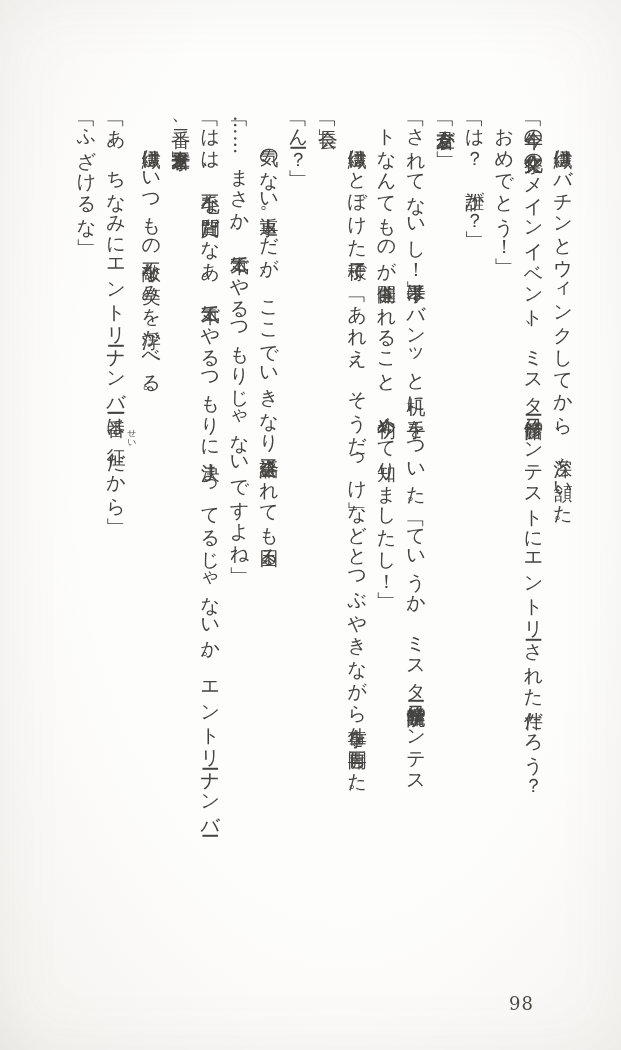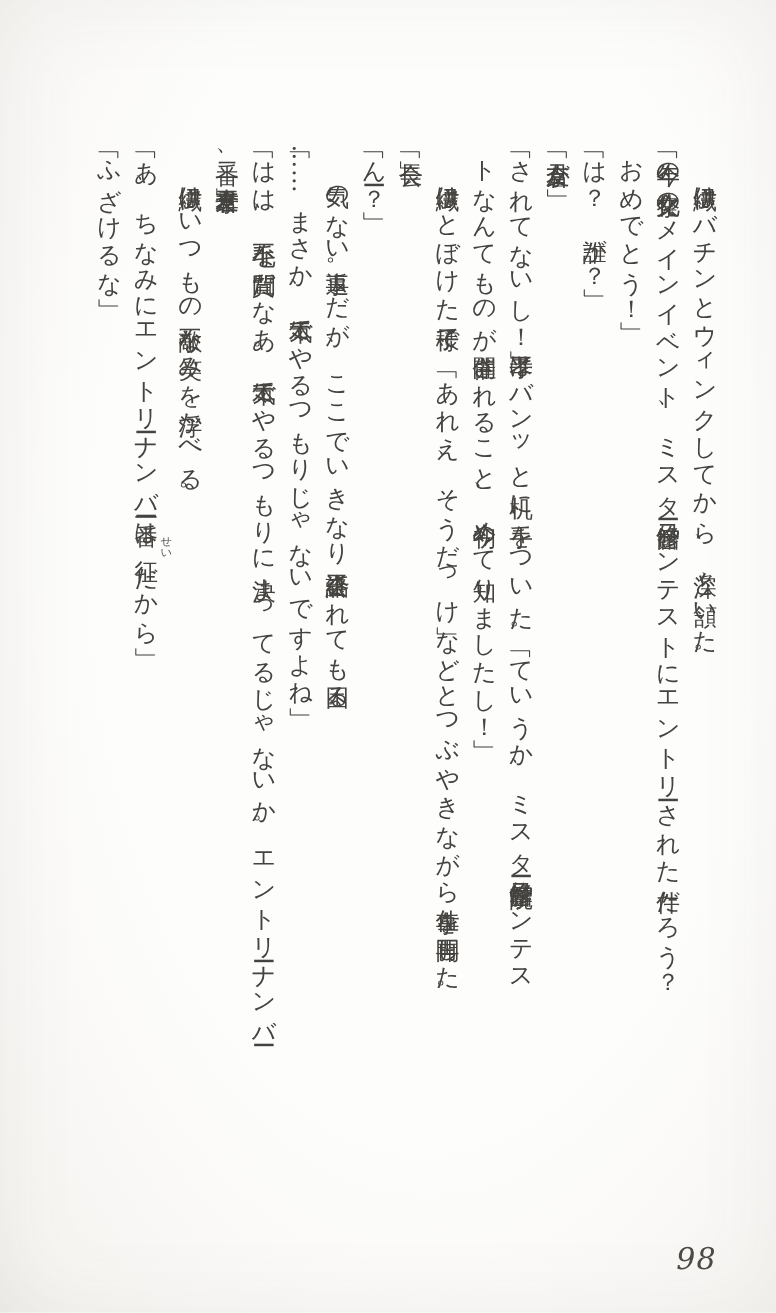--- a/index.html
+++ b/index.html
@@ -42,24 +42,23 @@
   ruby {
     ruby-position: over; 
   }
   rt {
     font-size: 9px;
     letter-spacing: 0;
     color: #55524d;
   }
   .page-number {
     position: absolute;
-    left: 541px;
+    left: 509px;
     top: 993px;
-    font-size: 24px;
-    font-style: italic;
+    font-size: 18px;
     color: #4e4a46;
     letter-spacing: 1px;
   }
   
   .vignette {
     position: absolute;
     inset: 0;
     pointer-events: none;
     box-shadow: inset 0 0 70px rgba(120,115,108,0.07);
   }

